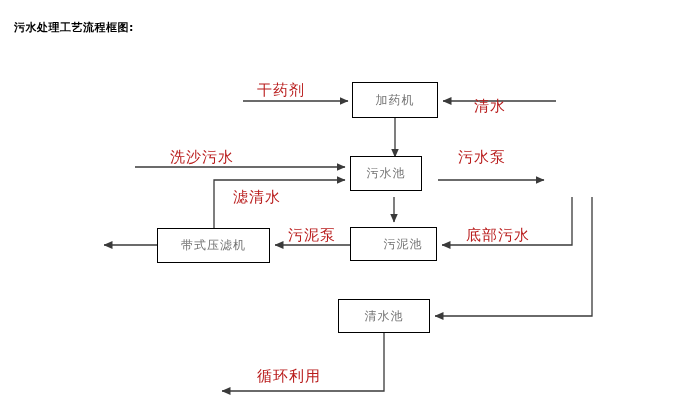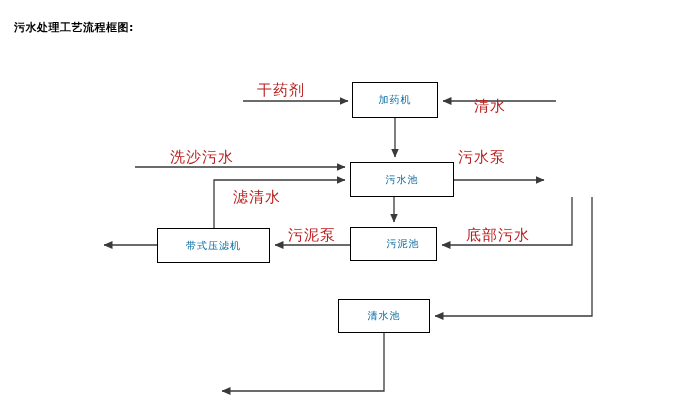--- a/index.html
+++ b/index.html
@@ -23,22 +23,22 @@
     font-weight: bold;
     color: #000000;
     letter-spacing: 0.5px;
     white-space: nowrap;
   }
   .node {
     position: absolute;
     box-sizing: border-box;
     border: 1.3px solid #000000;
     background: #ffffff;
-    color: #0369a1;
-    font-size: 10px;
+    color: #737373;
+    font-size: 12px;
     display: flex;
     align-items: center;
     justify-content: center;
     white-space: nowrap;
     letter-spacing: 1px;
     z-index: 3;
   }
   .edge-label {
     position: absolute;
     font-size: 15px;
@@ -95,21 +95,21 @@
       <path d="M592,197 L592,316 L435,316" marker-end="url(#ah)"></path>
 
       <path d="M384,333 L384,391 L222,391" marker-end="url(#ah)"></path>
     </g>
   </svg>
 
   <div class="node" style="left:352px; top:82px; width:86px; height:36px;">
     <span>加药机</span>
   </div>
 
-  <div class="node" style="left:350px; top:162px; width:104px; height:35px;">
+  <div class="node" style="left:350px; top:156px; width:72px; height:35px;">
     <span>污水池</span>
   </div>
 
 
   <div class="node" style="left:157px; top:228px; width:113px; height:35px;text-align:center;">
     <span>带式压滤机</span>
   </div>
 
   <div class="node" style="left:350px; top:227px; width:87px; height:34px;padding-left:19px;">
     <span>污泥池</span>
@@ -127,14 +127,15 @@
 
   <div class="edge-label" style="left:233px; top:188px;">滤清水</div>
 
   <div class="edge-label" style="left:458px; top:148px;">污水泵</div>
 
 
   <div class="edge-label" style="left:288px; top:226px;">污泥泵</div>
 
   <div class="edge-label" style="left:466px; top:226px;">底部污水</div>
 
+  <div class="edge-label" style="left:257px; top:367px;">循环利用</div>
 
 </div>
 
 </body></html>

